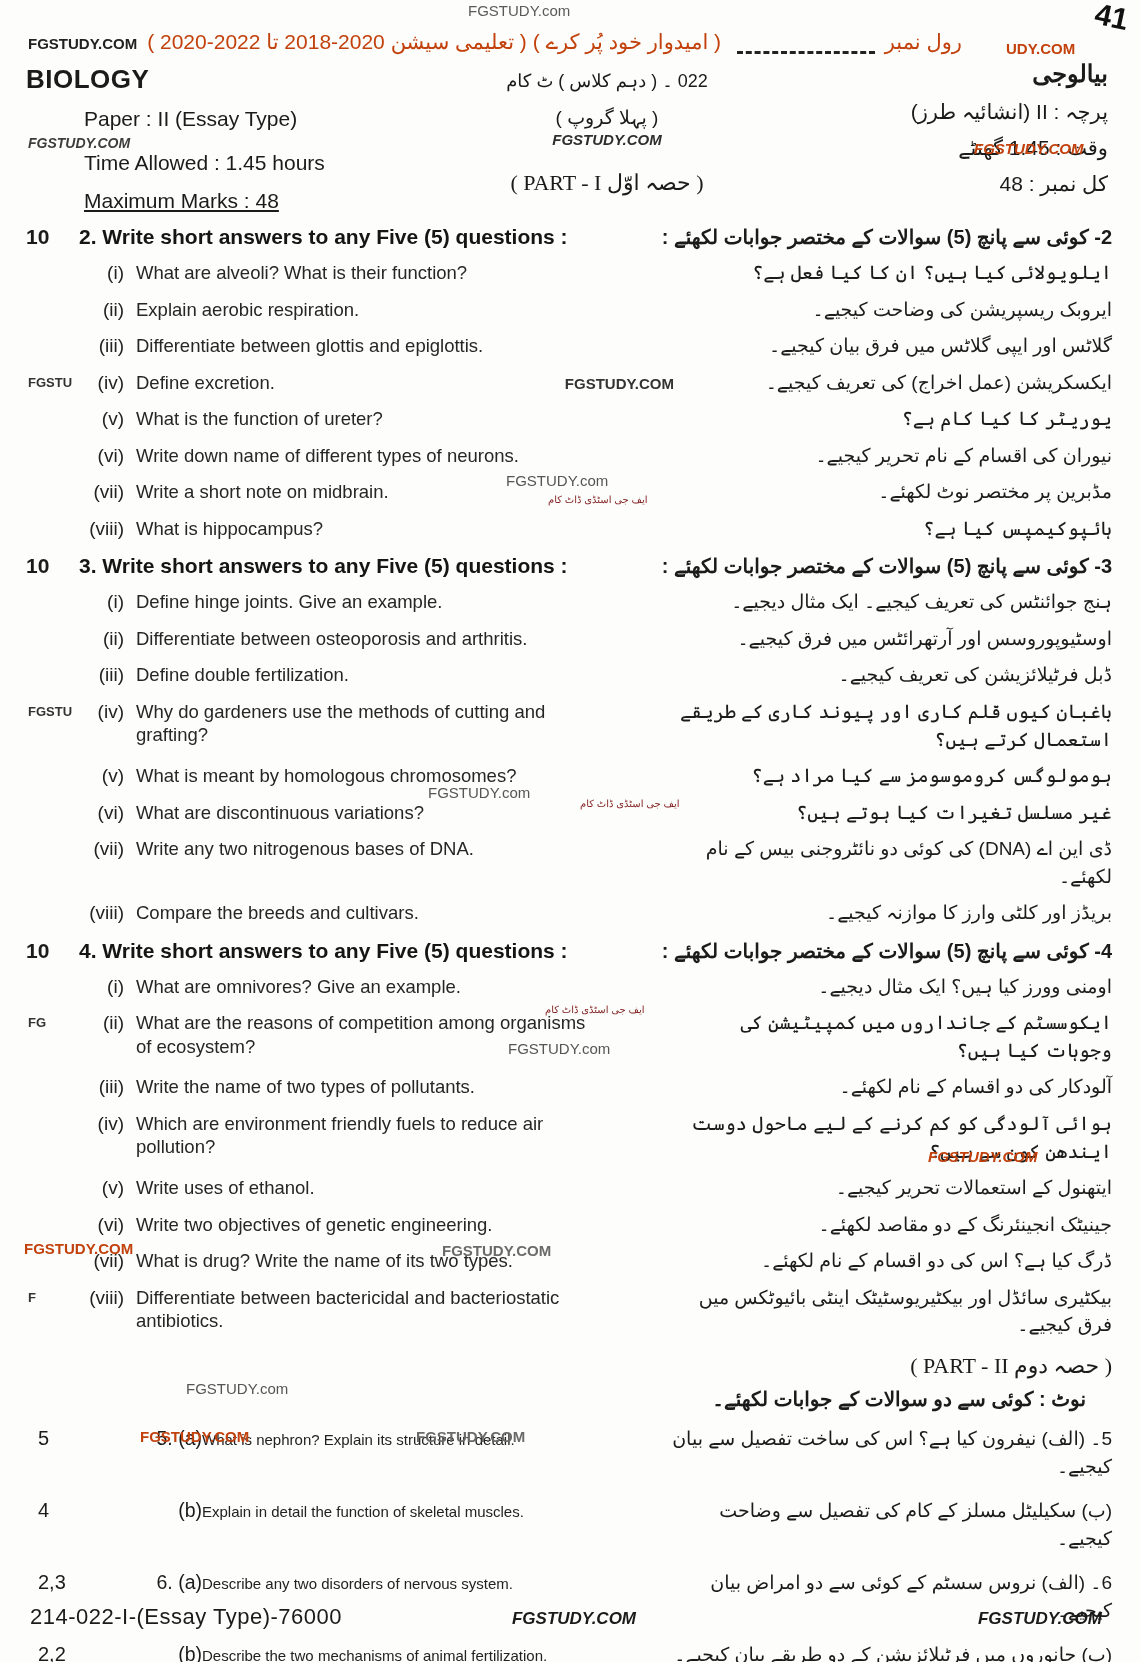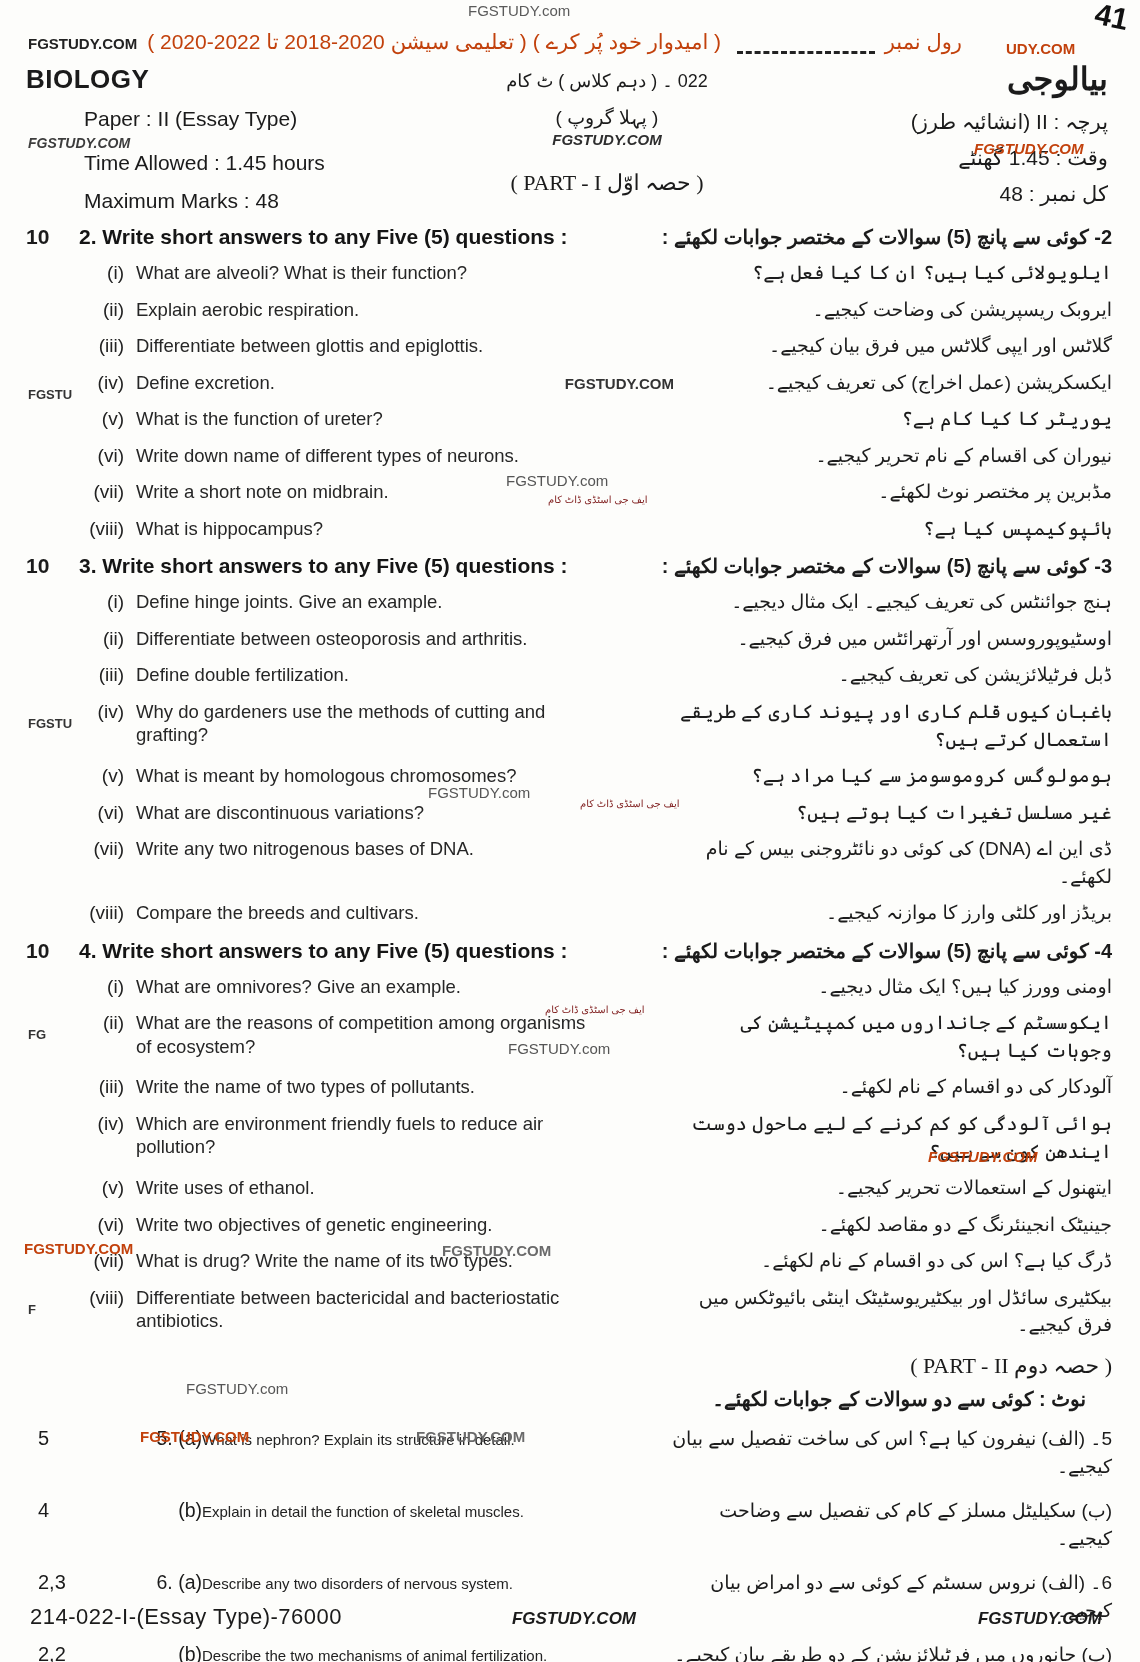--- a/index.html
+++ b/index.html
@@ -25,37 +25,37 @@
   .cand{margin:0 6px;}
   .dashline{flex:1;border-bottom:3.5px dashed #222;height:12px;margin:0 10px;min-width:120px;}
   .roll-spacer{width:150px;}
 
   
   .hdr-grid{display:grid;grid-template-columns:40% 27% 33%;margin-top:2px;}
   .subject-en{font-size:26px;font-weight:bold;letter-spacing:.5px;margin-top:8px;}
   .paper-en{font-size:21px;margin:12px 0 0 58px;}
   .hdr-wm2{font-size:14px;font-weight:bold;font-style:italic;color:#3d3d3d;margin:4px 0 0 2px;}
   .time-en{font-size:21px;margin:0 0 0 58px;}
-  .marks-en{font-size:21px;margin:14px 0 0 58px;}
+  .marks-en{font-size:21px;margin:14px 0 0 58px;text-decoration:underline;}
   .hdr-center{text-align:center;}
   .class-line{direction:rtl;font-size:18px;margin-top:14px;}
   .group-line{direction:rtl;font-size:19px;margin-top:14px;}
   .hdr-wm3{font-size:15px;font-weight:bold;font-style:italic;color:#2e2e2e;margin-top:2px;}
   .part-title{font-family:"Liberation Serif",serif;font-size:22px;margin-top:22px;white-space:nowrap;}
   .hdr-right{direction:rtl;text-align:right;padding-right:4px;}
-  .subject-ur{font-size:32px;font-weight:bold;margin-top:4px;}
+  .subject-ur{font-size:24px;font-weight:bold;margin-top:4px;}
   .hdr-right .line{font-size:21px;margin-top:12px;white-space:nowrap;}
 
   
   .q-heading{display:flex;align-items:baseline;margin:12px 0 10px;gap:9px;}
   .q-marks{width:44px;font-size:21px;font-weight:bold;}
   .q-head-en{flex:1;font-size:21px;font-weight:bold;color:#151515;}
   .q-head-ur{width:472px;direction:rtl;text-align:right;font-size:20px;font-weight:bold;white-space:nowrap;}
   .item-row{display:flex;align-items:baseline;margin-bottom:9px;position:relative;padding-left:44px;}
-  .item-prefix{position:absolute;left:2px;top:18px;font-size:13px;font-weight:bold;color:#333;}
+  .item-prefix{position:absolute;left:2px;top:6px;font-size:13px;font-weight:bold;color:#333;}
   .item-label{width:54px;text-align:right;padding-right:12px;font-size:19px;color:#222;flex:0 0 auto;}
   .item-en{flex:1 1 auto;max-width:462px;font-size:18.5px;color:#262626;line-height:1.25;}
   .item-wm{flex:0 0 auto;font-size:15px;font-weight:bold;color:#333;margin-left:30px;}
   .item-ur{flex:0 0 438px;margin-left:auto;direction:rtl;text-align:right;font-size:19px;color:#1c1c1c;line-height:1.45;}
 
   
   .p2-title{text-align:right;font-family:"Liberation Serif",serif;font-size:22px;margin:14px 0 8px;padding-left:70px;}
   .note-row{display:flex;align-items:baseline;margin:4px 0 14px;}
   .note-en{margin-left:66px;font-size:20px;font-weight:bold;}
   .note-ur{margin-left:auto;direction:rtl;font-size:20px;font-weight:bold;padding-right:26px;white-space:nowrap;}

